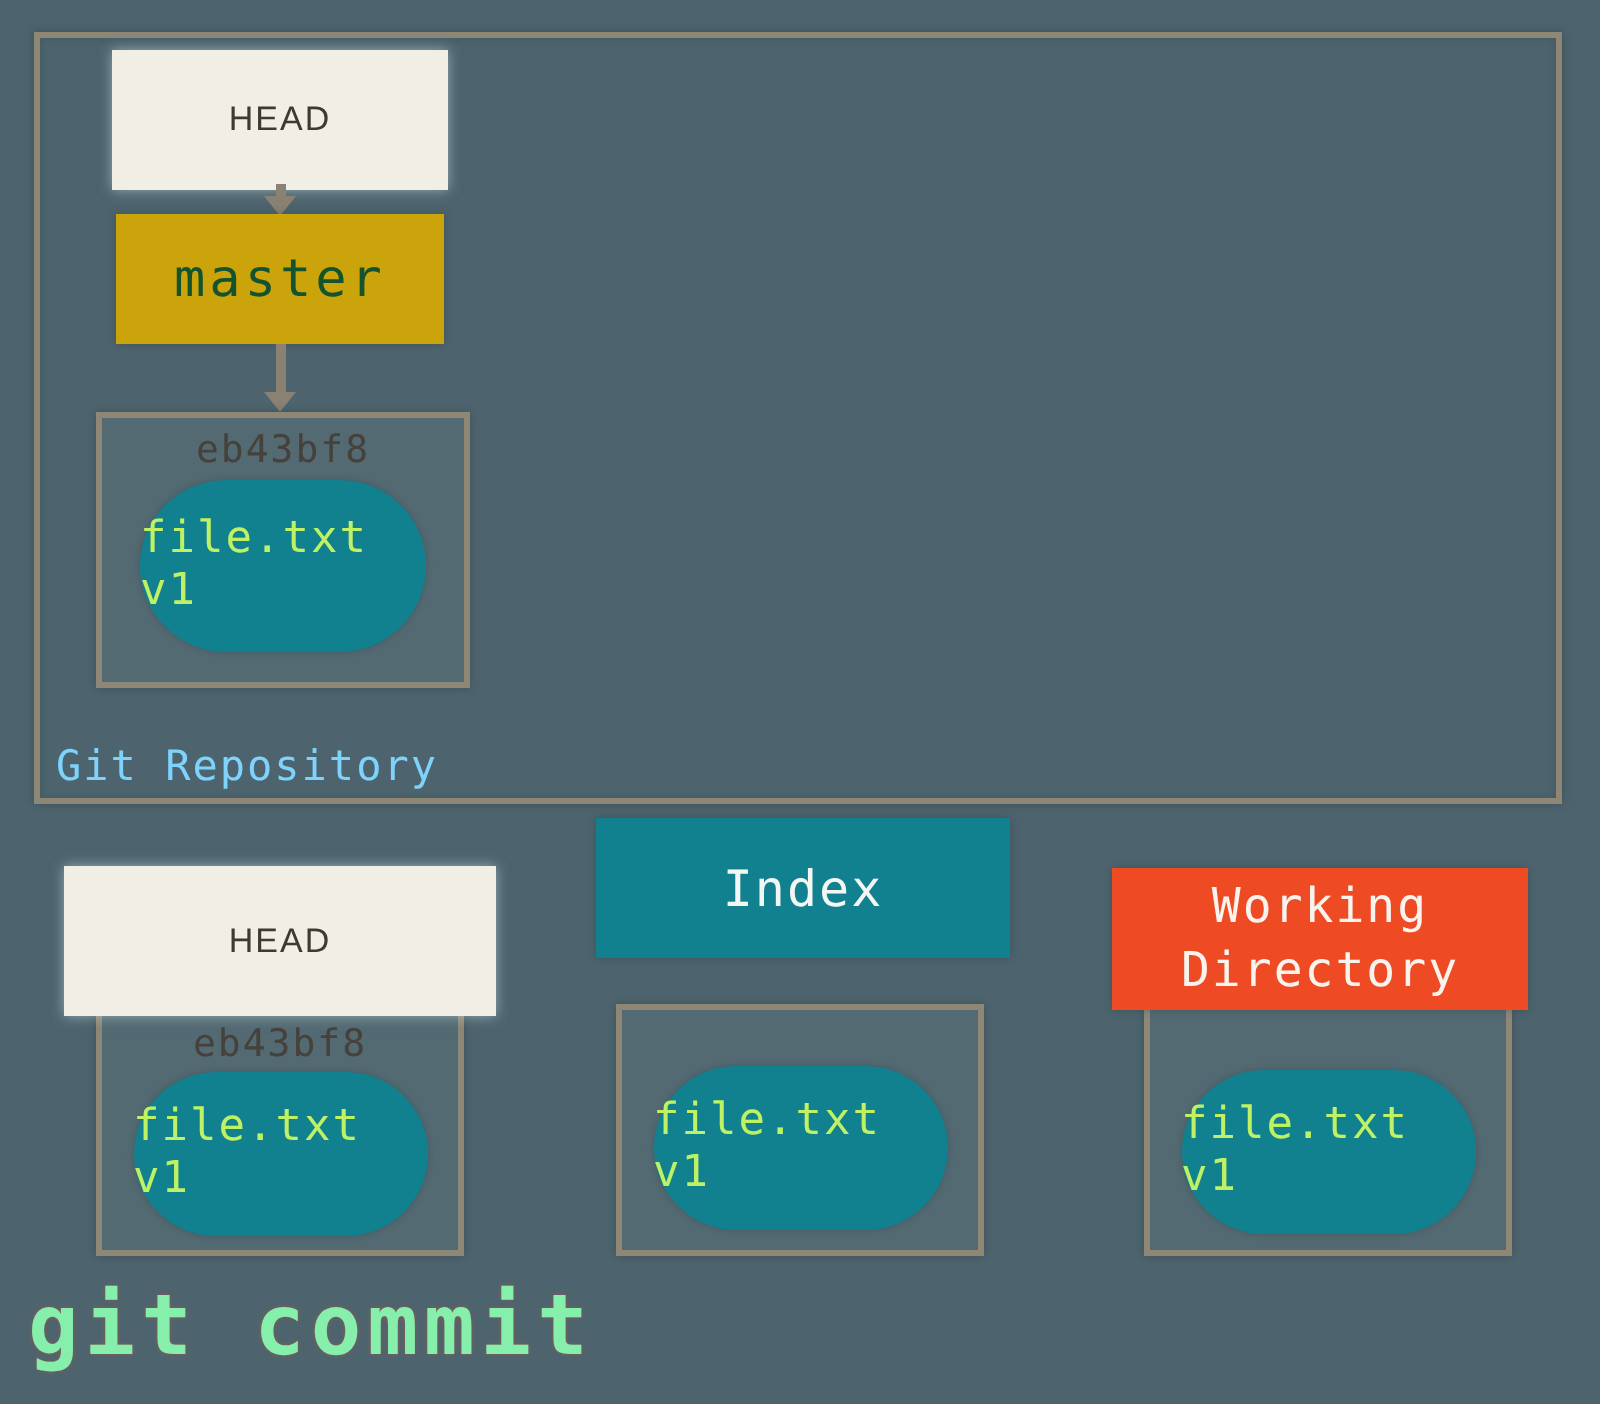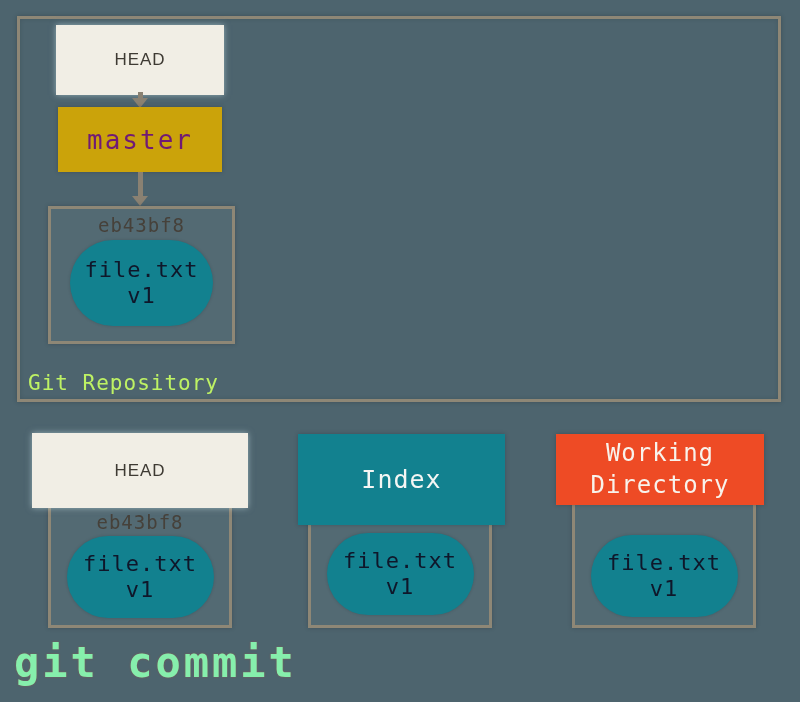--- a/index.html
+++ b/index.html
@@ -14,36 +14,36 @@
 
   
   .repo-frame{
     left:17px;top:16px;width:764px;height:386px;
     border:3px solid #8e8776;
     box-shadow:0 0 4px rgba(30,40,45,.35), inset 0 0 4px rgba(30,40,45,.2);
   }
   .repo-label{
     left:28px;top:371px;
     font-size:21px;letter-spacing:1px;
-    color:#bef264;
+    color:#7dd3fc;
   }
 
   
   .node{
     display:flex;align-items:center;justify-content:center;
     text-align:center;
   }
   .cream{
     background:#f1eee5;color:#3e3a33;
     font-family:"Liberation Sans","DejaVu Sans",sans-serif;
     font-size:17px;letter-spacing:1px;
     box-shadow:0 0 6px rgba(205,232,240,.55);
   }
   .gold{
-    background:#cba30a;color:#701a75;
+    background:#cba30a;color:#14532d;
     font-size:26px;letter-spacing:2px;
     box-shadow:0 0 4px rgba(30,40,45,.3);
     text-align:right;
   }
   .teal-header{
     background:#12818f;color:#f4f6f4;
     font-size:25px;letter-spacing:1px;
     box-shadow:0 0 4px rgba(30,40,45,.3);
   }
   .orange-header{
@@ -58,22 +58,22 @@
     background:rgba(255,255,255,.04);
     box-shadow:0 0 4px rgba(30,40,45,.3);
   }
   .hash{
     width:100%;text-align:center;
     font-size:19px;color:#46413a;letter-spacing:1px;
   }
   .blob{
     background:#12818f;
     border-radius:44px;
-    display:flex;flex-direction:column;align-items:center;justify-content:center;
-    color:#0f172a;font-size:22px;line-height:1.2;letter-spacing:1px;
+    display:flex;flex-direction:column;align-items:flex-start;justify-content:center;
+    color:#bef264;font-size:22px;line-height:1.2;letter-spacing:1px;
     box-shadow:0 0 3px rgba(30,40,45,.25);
   }
 
   
   .arrow-shaft{width:5px;background:#8a8172;}
   .arrow-head{
     width:0;height:0;
     border-left:8px solid transparent;
     border-right:8px solid transparent;
     border-top:10px solid #8a8172;
@@ -124,21 +124,21 @@
 <div class="abs node cream" style="left:32px;top:433px;width:216px;height:75px;">
   <span>HEAD</span>
 </div>
 
 <div class="abs commit-box" style="left:308px;top:502px;width:184px;height:126px;">
   <div class="blob" style="margin:28px auto 0;width:147px;height:82px;">
     <span>file.txt</span>
     <span>v1</span>
   </div>
 </div>
-<div class="abs node teal-header" style="left:298px;top:434px;width:207px;height:91px;">
+<div class="abs node teal-header" style="left:298px;top:409px;width:207px;height:70px;">
   <span>Index</span>
 </div>
 
 <div class="abs commit-box" style="left:572px;top:502px;width:184px;height:126px;">
   <div class="blob" style="margin:30px auto 0;width:147px;height:82px;">
     <span>file.txt</span>
     <span>v1</span>
   </div>
 </div>
 <div class="abs node orange-header" style="left:556px;top:434px;width:208px;height:71px;padding:0 20px;">

